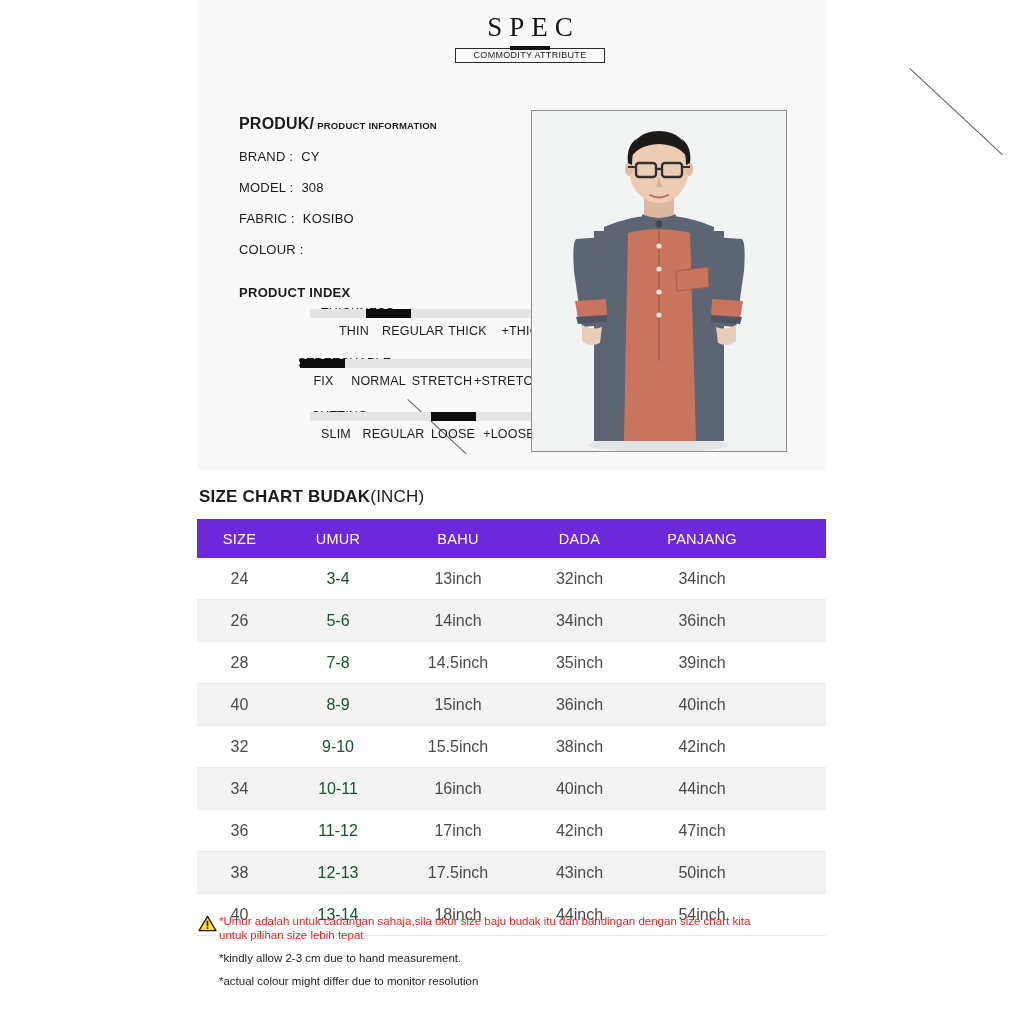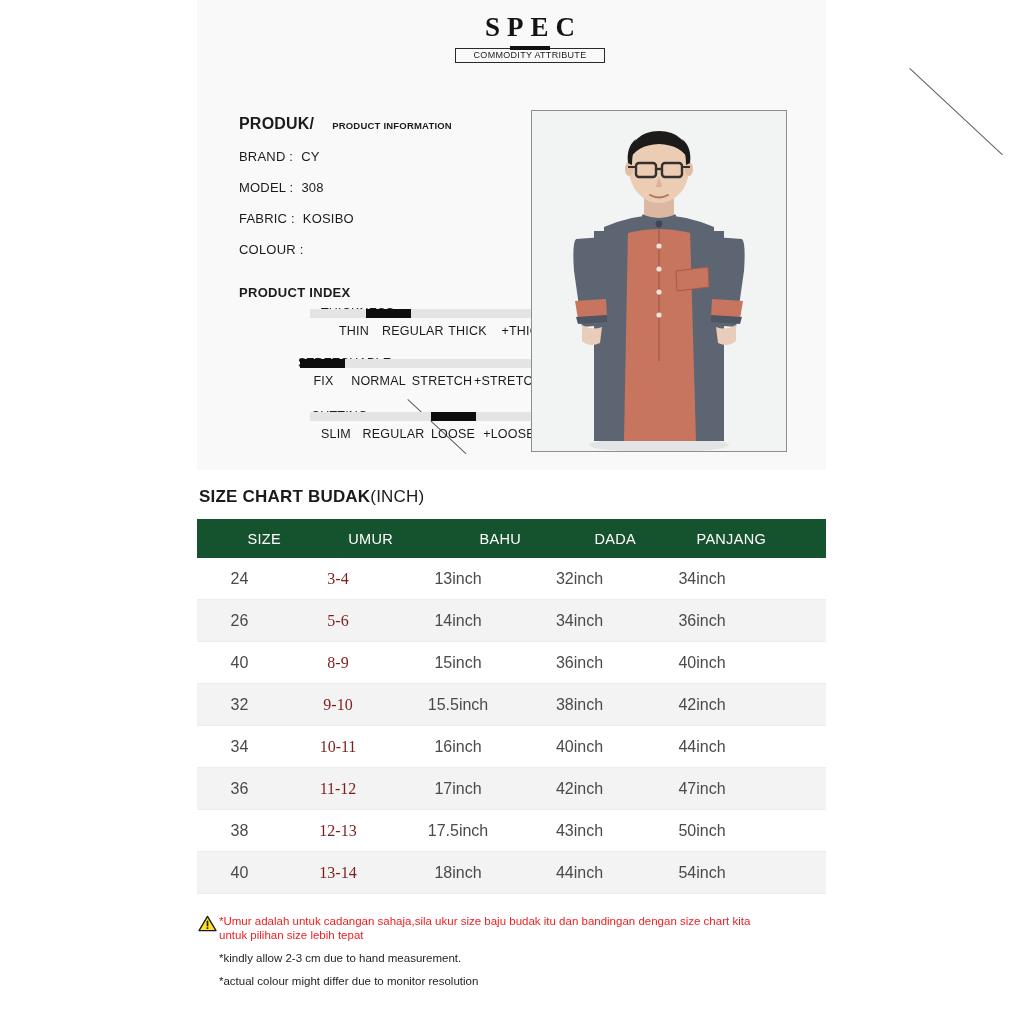--- a/index.html
+++ b/index.html
@@ -30,21 +30,21 @@
   #spec-header {
     position: absolute;
     left: 258px;
     top: 14px;
     width: 150px;
     text-align: center;
   }
   #spec-title {
     font-size: 27px;
     letter-spacing: 7px;
-    font-weight: 700;
+    font-weight: 400;
     color: #141414;
     line-height: 1;
     padding-left: 7px;
     font-family: "Liberation Serif", serif;
   }
   #spec-subframe {
     position: relative;
     margin-top: 7px;
     border: 1px solid #2a2a2a;
     height: 15px;
@@ -88,21 +88,21 @@
   #produk-heading {
     font-size: 16px;
     font-weight: 700;
     color: #1b1b1b;
     letter-spacing: 0.2px;
   }
   #produk-heading .sub {
     font-size: 9.5px;
     font-weight: 700;
     letter-spacing: 0.2px;
-    margin-left: 18px;
+    margin-left: 3px;
   }
   .info-row {
     font-size: 13px;
     color: #1b1b1b;
     margin-top: 16px;
     letter-spacing: 0.2px;
   }
   .info-row .ival { margin-left: 8px; }
 
   
@@ -180,37 +180,37 @@
 
   #size-table {
     position: absolute;
     left: 197px;
     top: 519px;
     width: 629px;
     border-collapse: collapse;
     table-layout: fixed;
   }
   #size-table th {
-    background: #14532d;
+    background: #6d28d9;
     color: #ffffff;
     font-size: 14.5px;
     font-weight: 400;
-    text-align: right;
+    text-align: center;
     height: 37px;
     letter-spacing: 0.3px;
   }
   #size-table td {
     height: 39px;
     font-size: 16px;
     text-align: center;
     color: #4a4a4a;
     border-bottom: 1px solid #ececec;
   }
   #size-table tbody tr:nth-child(even) { background: #f3f3f3; }
-  #size-table td.age { color: #7f1d1d; font-family: Liberation Serif, serif; }
+  #size-table td.age { color: #14532d; }
   #size-table col.c-size   { width: 85px; }
   #size-table col.c-umur   { width: 112px; }
   #size-table col.c-bahu   { width: 128px; }
   #size-table col.c-dada   { width: 115px; }
   #size-table col.c-panj   { width: 130px; }
   #size-table col.c-pad    { width: 59px; }
 
   
   #footer-notes {
     position: absolute;
@@ -408,20 +408,28 @@
       </tr>
       <tr>
         <td>26</td>
         <td class="age">5-6</td>
         <td>14inch</td>
         <td>34inch</td>
         <td>36inch</td>
         <td></td>
       </tr>
       <tr>
+        <td>28</td>
+        <td class="age">7-8</td>
+        <td>14.5inch</td>
+        <td>35inch</td>
+        <td>39inch</td>
+        <td></td>
+      </tr>
+      <tr>
         <td>40</td>
         <td class="age">8-9</td>
         <td>15inch</td>
         <td>36inch</td>
         <td>40inch</td>
         <td></td>
       </tr>
       <tr>
         <td>32</td>
         <td class="age">9-10</td>

